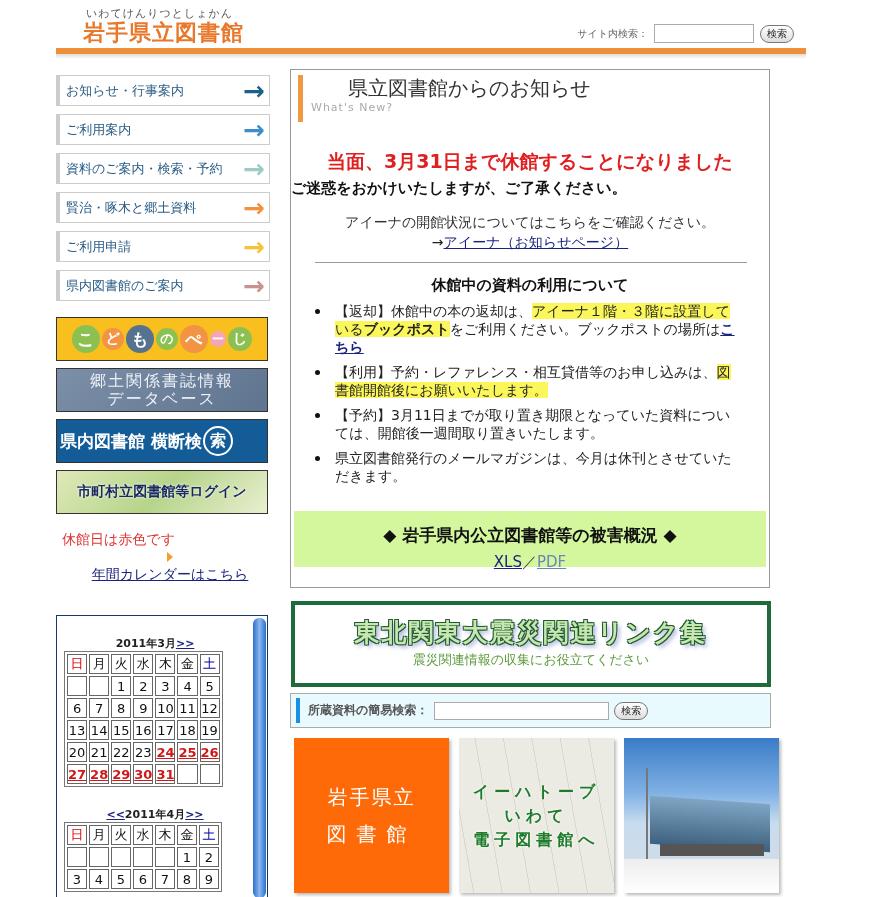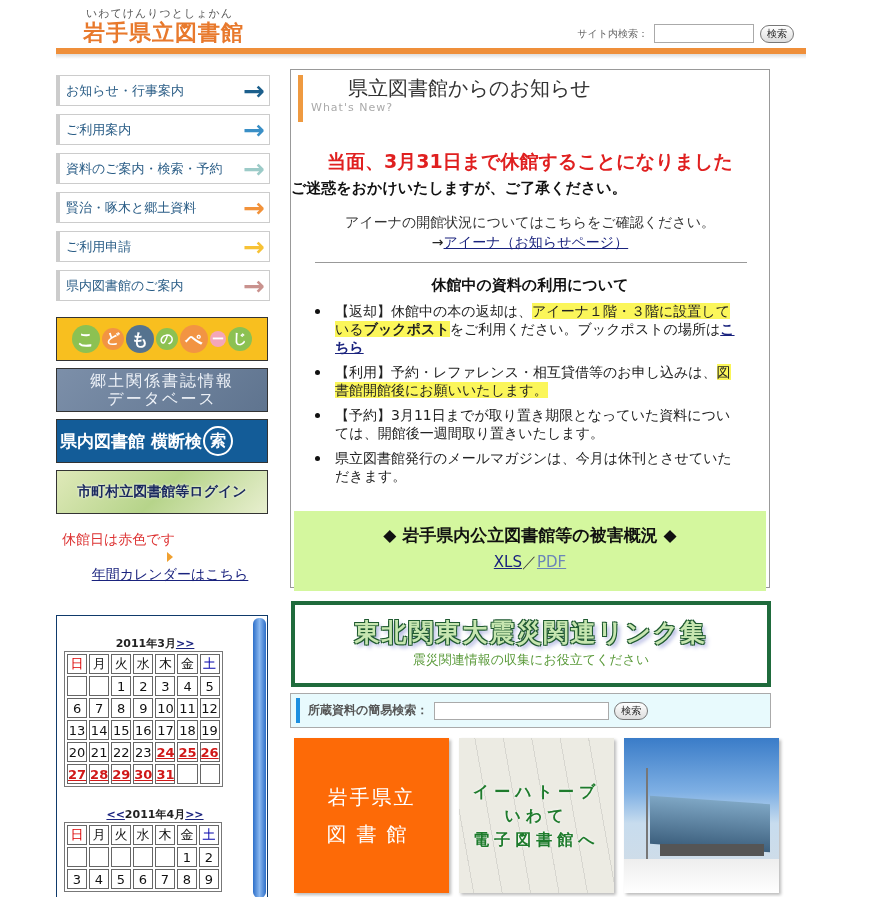--- a/index.html
+++ b/index.html
@@ -53,21 +53,21 @@
   .headline { position: absolute; left: 0; top: 79px; width: 100%; text-align: center; font-size: 19px; font-weight: bold; color: #e02020; }
   .apology { position: absolute; left: 0; top: 109px; width: 100%; font-size: 15px; font-weight: bold; color: #111; }
   .aina-note { position: absolute; left: 0; top: 144px; width: 100%; text-align: center; font-size: 14px; color: #333; }
   .aina-link { position: absolute; left: 0; top: 164px; width: 100%; text-align: center; font-size: 14px; }
   .hr { position: absolute; left: 24px; top: 192px; width: 432px; height: 1px; background: #999; }
   .sub-head { position: absolute; left: 0; top: 206px; width: 100%; text-align: center; font-size: 15px; font-weight: bold; color: #111; }
   .bullets { position: absolute; left: 22px; top: 232px; width: 430px; list-style: none; }
   .bullets li { position: relative; padding-left: 22px; font-size: 14px; line-height: 18px; color: #222; margin-bottom: 7px; }
   .bullets li::before { content: ""; position: absolute; left: 2px; top: 7px; width: 5px; height: 5px; border-radius: 50%; background: #111; }
   .hl { background: #fbf65a; }
-  .damage { position: absolute; left: 3px; top: 441px; width: 472px; height: 80px; background: #d4f79e; text-align: center; }
+  .damage { position: absolute; left: 3px; top: 441px; width: 472px; height: 56px; background: #d4f79e; text-align: center; }
   .damage-title { font-size: 17px; font-weight: bold; color: #111; margin-top: 13px; }
   .damage-links { font-size: 15px; margin-top: 6px; color: #333; }
   .damage-links a.pdf { color: #6b86b8; }
 
   .quake { position: absolute; left: 291px; top: 601px; width: 480px; height: 86px; border: 4px solid #1f6b3c; background: #fff; cursor: pointer; text-align: center; }
   .quake-title { font-size: 25px; font-weight: bold; color: #c7e6b0; margin-top: 11px; letter-spacing: 2px; text-shadow: 1px 1px 0 #1f5a30, -1px -1px 0 #1f5a30, 1px -1px 0 #1f5a30, -1px 1px 0 #1f5a30, 3px 3px 4px #9aa0d8; }
   .quake-sub { font-size: 13px; color: #5a9a3a; margin-top: 2px; }
 
   .catalog { position: absolute; left: 290px; top: 693px; width: 481px; height: 35px; border: 1px solid #aaa; background: #e8fafd; display: flex; align-items: center; }
   .catalog-accent { width: 4px; height: 25px; background: #1d8fe0; margin-left: 5px; margin-right: 8px; }

